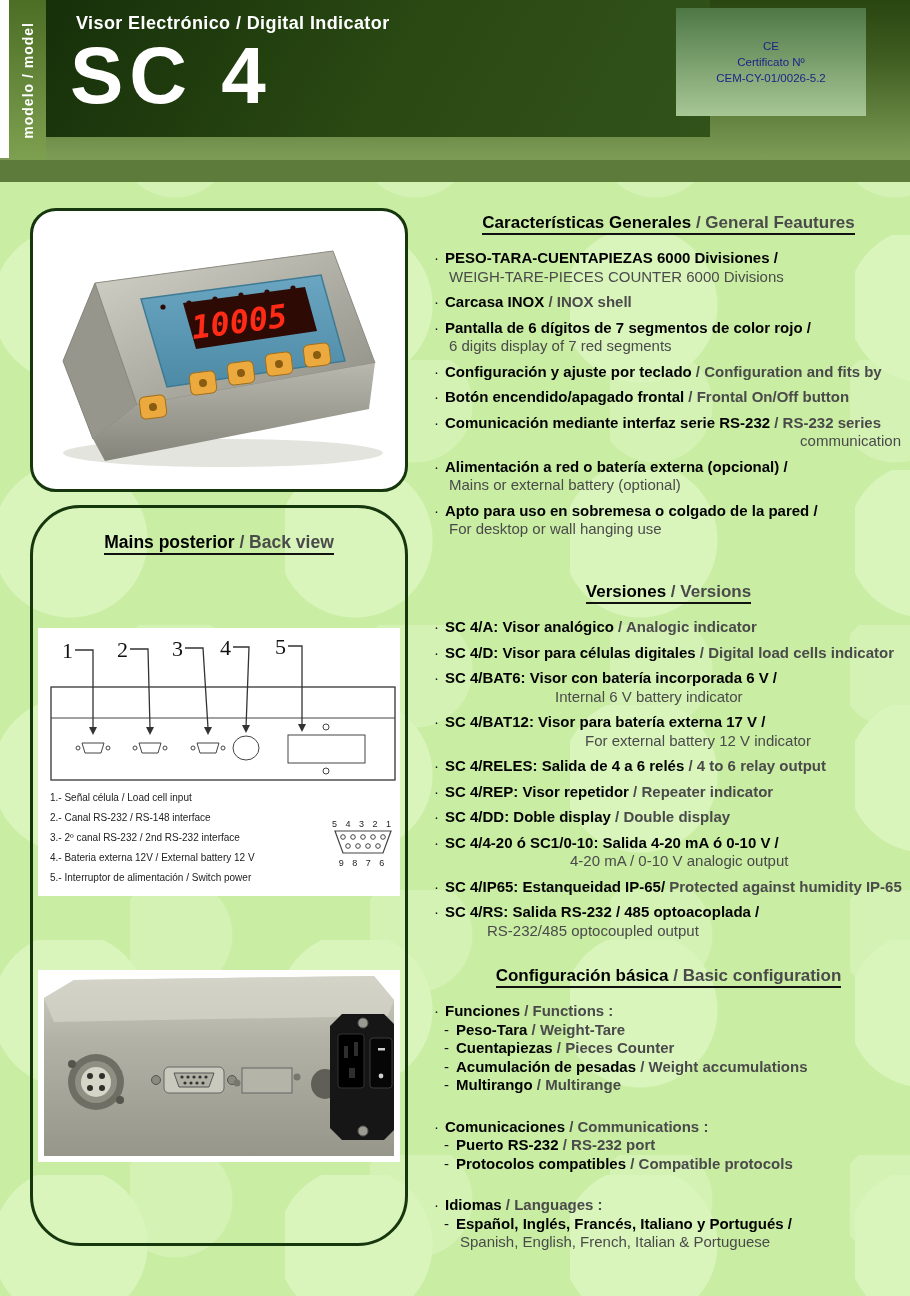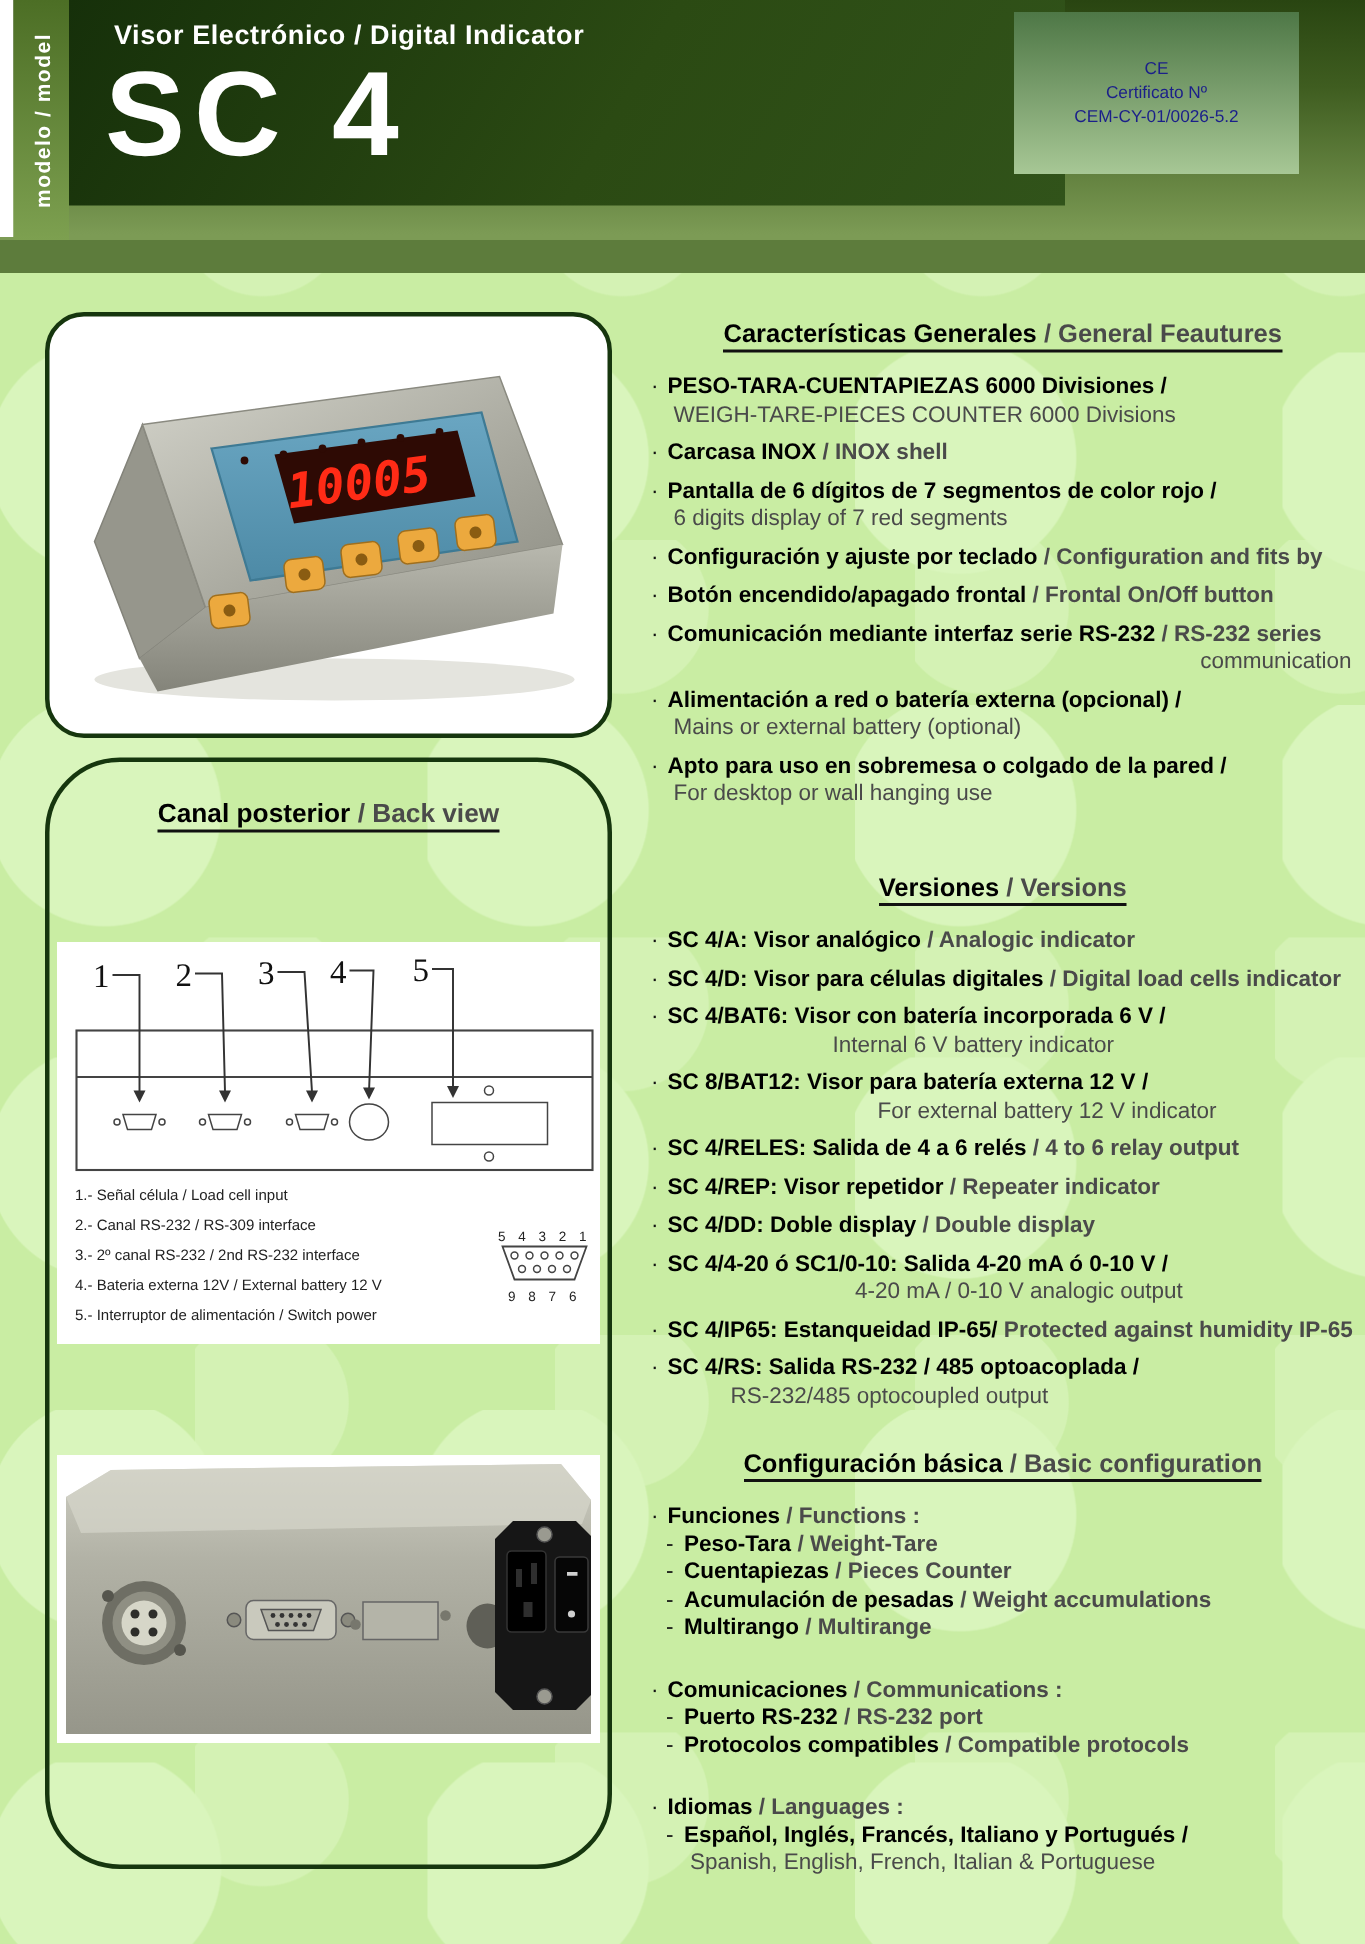--- a/index.html
+++ b/index.html
@@ -135,21 +135,21 @@
         <g transform="rotate(-7 284 144)">
             <rect x="271" y="133" width="26" height="22" rx="5" fill="#eca93e" stroke="#a06f1d"></rect>
             <circle cx="284" cy="144" r="4" fill="#8a5c12"></circle>
           </g>
       </g>
     </svg>
   </div>
 
   <div class="back-box">
     <div class="back-head">
-      <span class="hu"><span class="es">Canal posterior</span><span class="en"> / Back view</span></span>
+      <span class="hu"><span class="es">Mains posterior</span><span class="en"> / Back view</span></span>
     </div>
 
     <div class="diagram-panel">
       <svg width="362" height="158" viewBox="0 0 362 158">
         <rect x="13" y="59" width="344" height="93" fill="none" stroke="#444" stroke-width="1.4"></rect>
         <line x1="13" y1="90" x2="357" y2="90" stroke="#444" stroke-width="1.2"></line>
         <g font-family="Liberation Serif, serif" font-size="22" fill="#111">
           <text x="24" y="30">1</text>
           <text x="79" y="29">2</text>
           <text x="134" y="28">3</text>
@@ -188,21 +188,21 @@
             </g>
         </g>
         <ellipse cx="208" cy="120" rx="13" ry="12" fill="#fff" stroke="#444"></ellipse>
         <rect x="250" y="107" width="77" height="28" fill="#fff" stroke="#444"></rect>
         <circle cx="288" cy="99" r="3" fill="none" stroke="#444"></circle>
         <circle cx="288" cy="143" r="3" fill="none" stroke="#444"></circle>
       </svg>
 
       <div class="legend">
         <div>1.- Señal célula / Load cell input</div>
-        <div>2.- Canal RS-232 / RS-309 interface</div>
+        <div>2.- Canal RS-232 / RS-148 interface</div>
         <div>3.- 2º canal RS-232 / 2nd RS-232 interface</div>
         <div>4.- Bateria externa 12V / External battery 12 V</div>
         <div>5.- Interruptor de alimentación / Switch power</div>
       </div>
 
       <div class="db9">
         <div class="pins">5 4 3 2 1</div>
         <svg width="60" height="26" viewBox="0 0 60 26">
           <polygon points="2,2 58,2 50,24 10,24" fill="none" stroke="#444" stroke-width="1.2"></polygon>
           <g fill="none" stroke="#444" stroke-width="1">
@@ -327,21 +327,21 @@
         <span class="es">SC 4/A: Visor analógico</span><span class="en"> / Analogic indicator</span>
       </div>
       <div class="item">
         <span class="es">SC 4/D: Visor para células digitales</span><span class="en"> / Digital load cells indicator</span>
       </div>
       <div class="item">
         <span class="es">SC 4/BAT6: Visor con batería incorporada 6 V /</span>
         <div class="en2 ml-a">Internal 6 V battery indicator</div>
       </div>
       <div class="item">
-        <span class="es">SC 8/BAT12: Visor para batería externa 12 V /</span>
+        <span class="es">SC 4/BAT12: Visor para batería externa 17 V /</span>
         <div class="en2 ml-b">For external battery 12 V indicator</div>
       </div>
       <div class="item">
         <span class="es">SC 4/RELES: Salida de 4 a 6 relés</span><span class="en"> / 4 to 6 relay output</span>
       </div>
       <div class="item">
         <span class="es">SC 4/REP: Visor repetidor</span><span class="en"> / Repeater indicator</span>
       </div>
       <div class="item">
         <span class="es">SC 4/DD: Doble display</span><span class="en"> / Double display</span>

